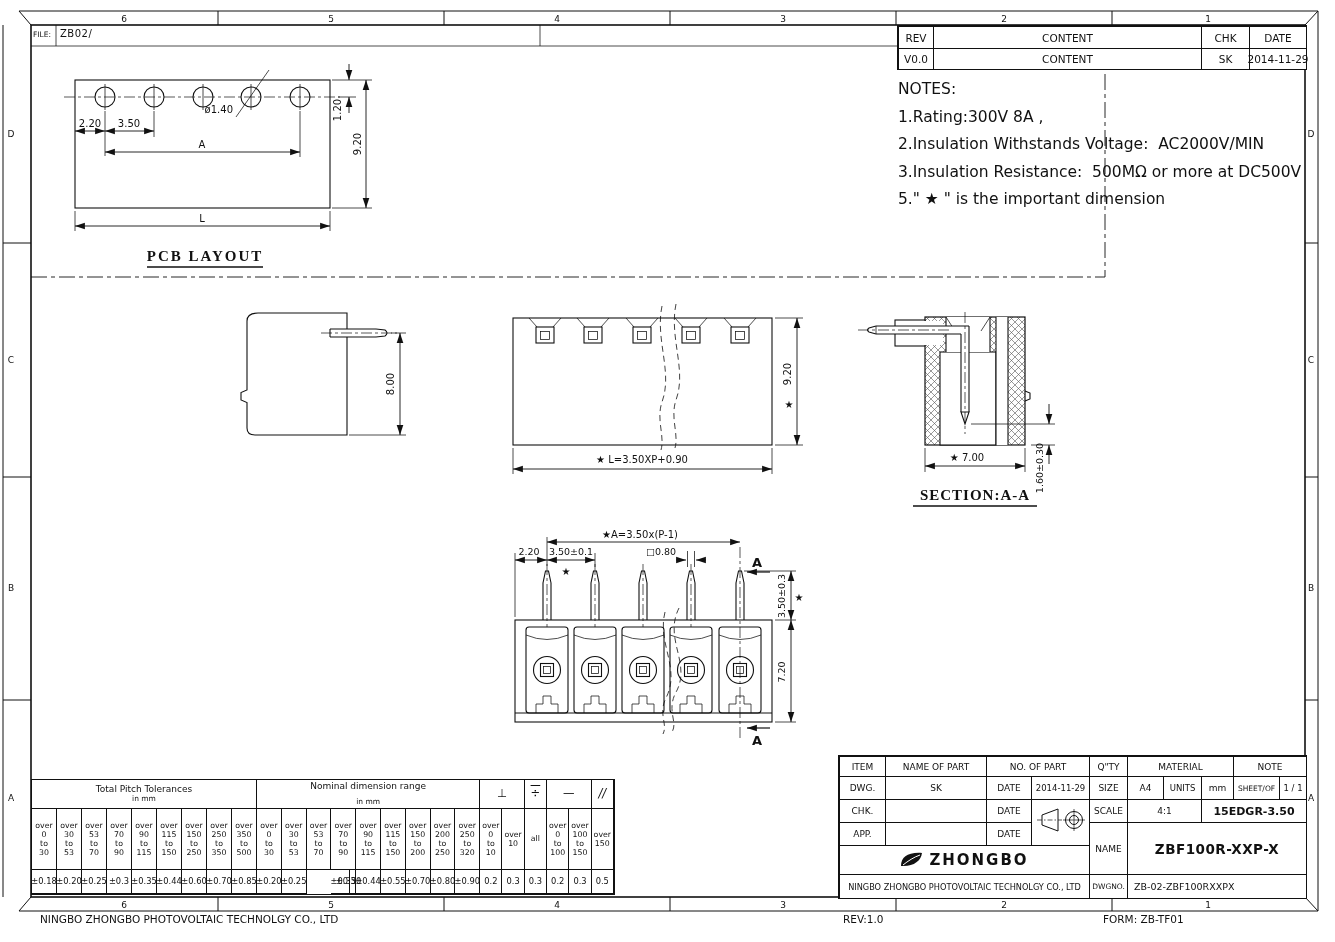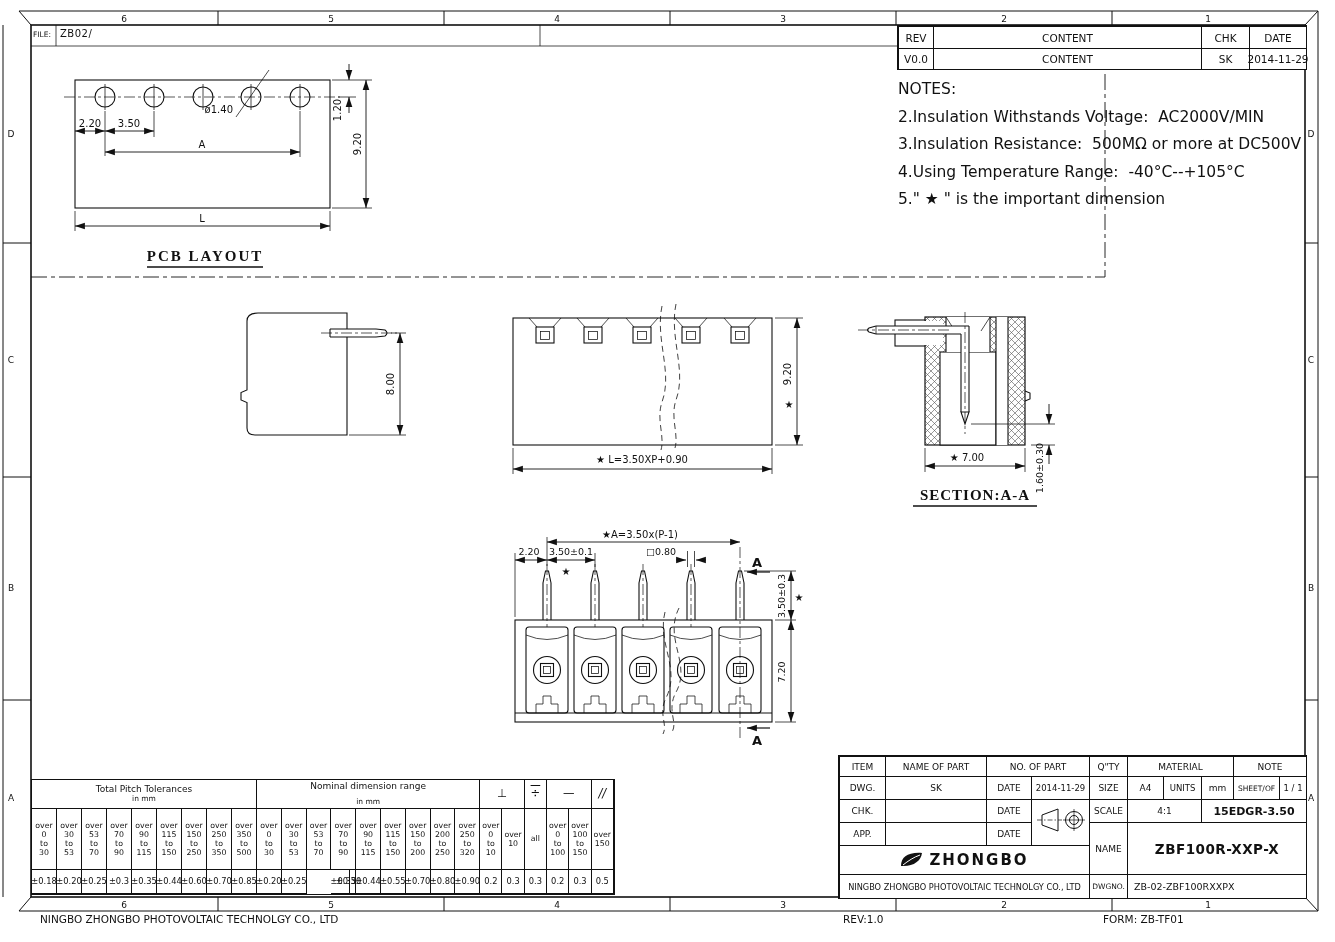--- a/index.html
+++ b/index.html
@@ -346,23 +346,23 @@
   <div class="rc">CHK</div>
   <div class="rc">DATE</div>
   <div class="rc">V0.0</div>
   <div class="rc">CONTENT</div>
   <div class="rc">SK</div>
   <div class="rc">2014-11-29</div>
 </div>
 
 <div id="notes">
   <div class="notes-line">NOTES:</div>
+  <div class="notes-line">1.Rating:300V 8A ,</div>
   <div class="notes-line">2.Insulation Withstands Voltage:  AC2000V/MIN</div>
   <div class="notes-line">3.Insulation Resistance:  500MΩ or more at DC500V</div>
-  <div class="notes-line">4.Using Temperature Range:  -40°C--+105°C</div>
   <div class="notes-line">5." ★ " is the important dimension</div>
 </div>
 
 <div id="tol-table">
       <div class="tc title" style="grid-area: 1 / 1 / auto / span 9;">
         <div class="big">Total Pitch Tolerances</div>
         <div class="small">in mm</div>
       </div>
       <div class="tc title" style="grid-area: 1 / 10 / auto / span 9; gap: 7px;">
         <div class="big">Nominal dimension range</div>

